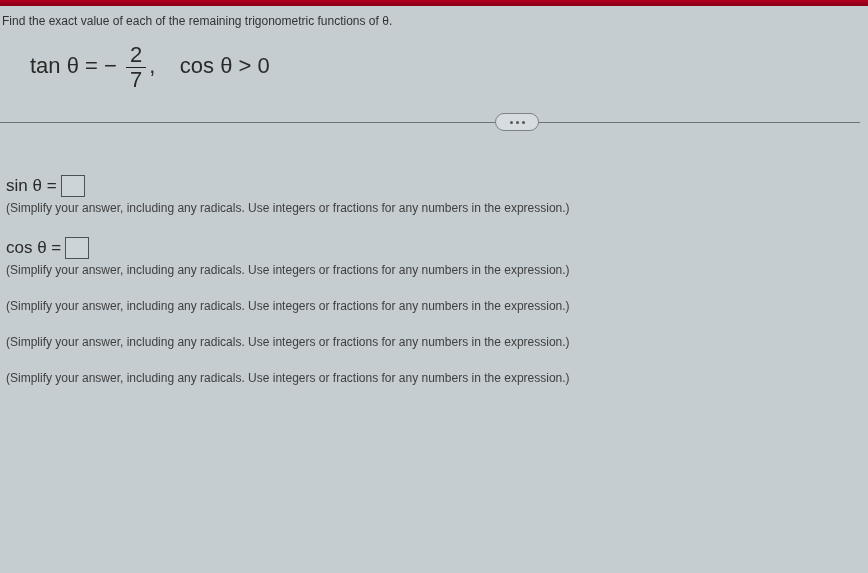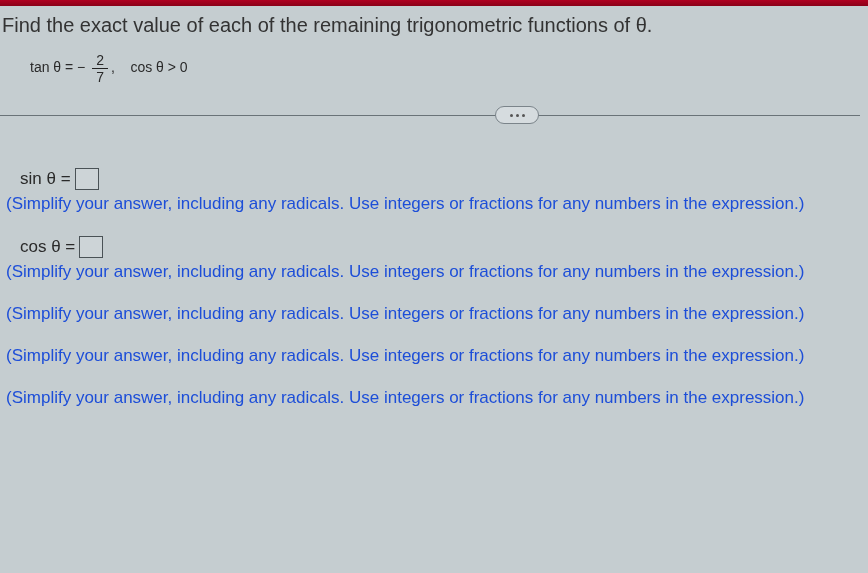--- a/index.html
+++ b/index.html
@@ -14,27 +14,27 @@
   }
   .redbar {
     height: 6px;
     background: linear-gradient(#b00020, #8a0018);
     width: 100%;
   }
   .content {
     padding: 6px 8px 0 0;
   }
   .prompt {
-    font-size: 20px;
+    font-size: 12px;
     padding: 2px 0 16px 2px;
     color: #333;
   }
   .given {
     padding: 0 0 22px 30px;
-    font-size: 14px;
+    font-size: 22px;
   }
   .frac {
     display: inline-block;
     text-align: center;
     vertical-align: middle;
     line-height: 1;
     margin: 0 3px;
   }
   .frac .num { display:block; border-bottom: 1.5px solid #222; padding: 0 4px 1px; }
   .frac .den { display:block; padding: 1px 4px 0; }
@@ -69,33 +69,32 @@
   }
   .qrow {
     padding: 0 6px 6px 6px;
   }
   .eq {
     font-size: 17px;
     display: flex;
     align-items: center;
     gap: 4px;
     margin-bottom: 4px;
-    margin-left: 14px;
   }
   .ansbox {
     display: inline-block;
     width: 24px;
     height: 22px;
     border: 1.5px solid #4a5256;
     background: rgba(255,255,255,0.15);
     vertical-align: middle;
   }
   .hint {
-    font-size: 17px;
-    color: #1d4ed8;
+    font-size: 12px;
+    color: #404040;
     margin-bottom: 16px;
   }
   .nowrap { white-space: nowrap; }
 </style>
 </head>
 <body>
 
 <div class="redbar"></div>
 
 <div class="content">

